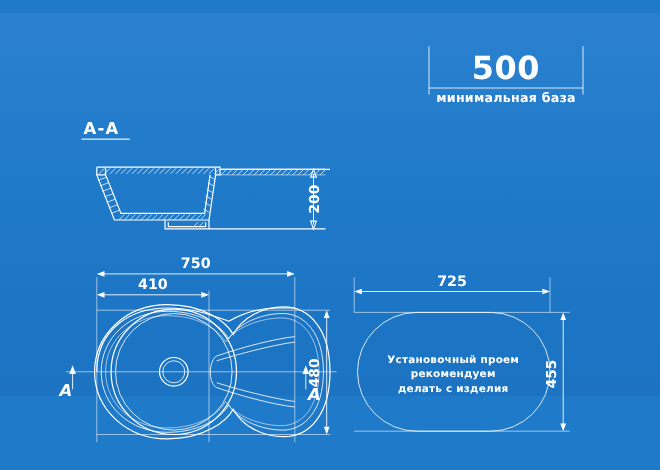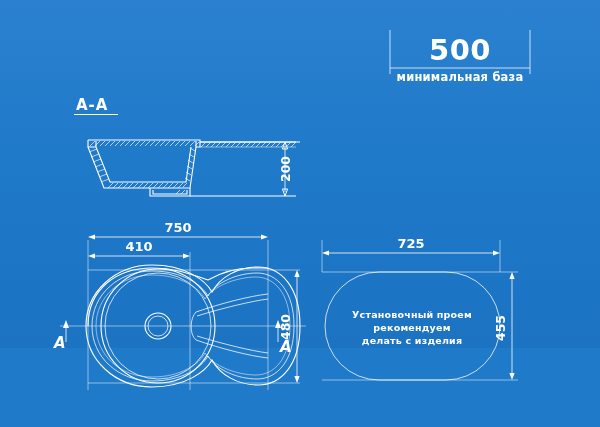--- a/index.html
+++ b/index.html
@@ -4,21 +4,21 @@
 <style>
   html,body{margin:0;padding:0;}
   body{
     width:600px;height:427px;
     background:#1f7ac9;
     font-family:"DejaVu Sans", sans-serif;
     overflow:hidden;
     position:relative;
   }
   #root{
-    position:absolute;left:0;top:0;width:600px;height:348px;
+    position:absolute;left:0;top:12px;width:600px;height:348px;
     background:linear-gradient(180deg,#2b81cf 0%,#1f7ac9 45%,#1b73c2 100%);
   }
   svg.drawing{position:absolute;left:0;top:0;width:600px;height:427px;display:block;}
   .ln{stroke:#ffffff;fill:none;}
   .thin{stroke-width:0.8;opacity:.95;}
   .med{stroke-width:1.1;}
   .hair{stroke-width:0.6;opacity:.85;}
   .dimline{stroke:#ffffff;stroke-width:0.8;fill:none;}
   .hatch{stroke:#ffffff;stroke-width:0.7;fill:none;opacity:.95;}
   text{fill:#ffffff;font-family:"DejaVu Sans", sans-serif;}

